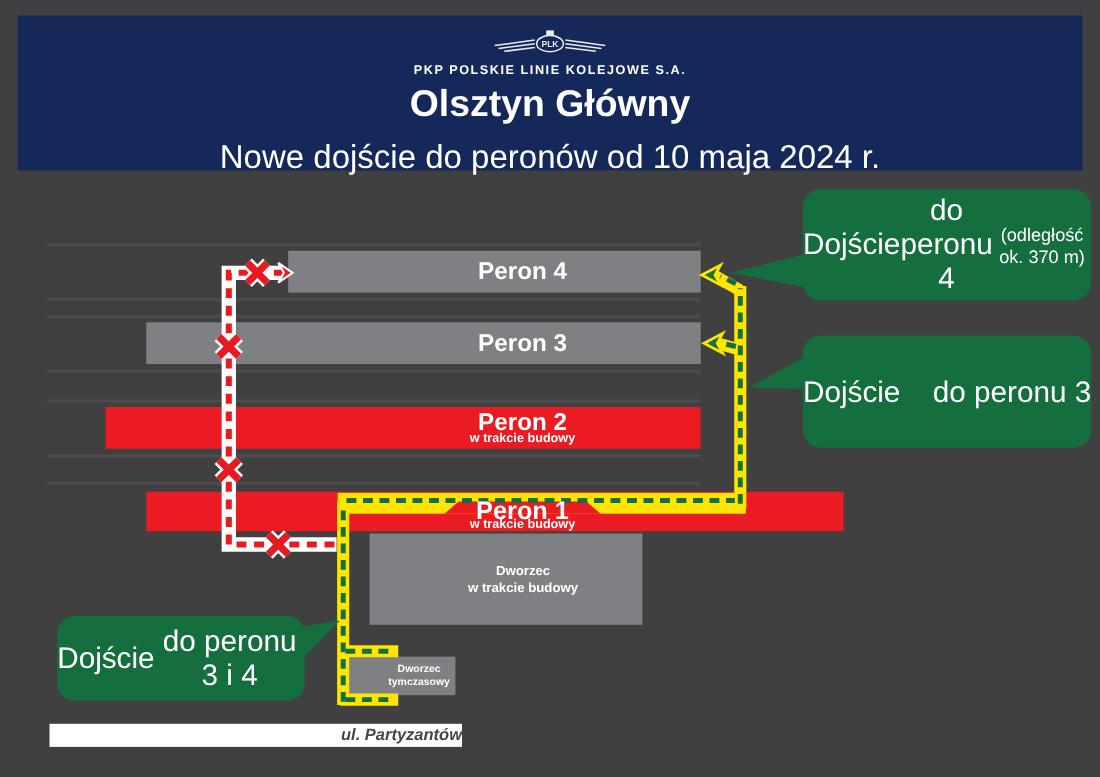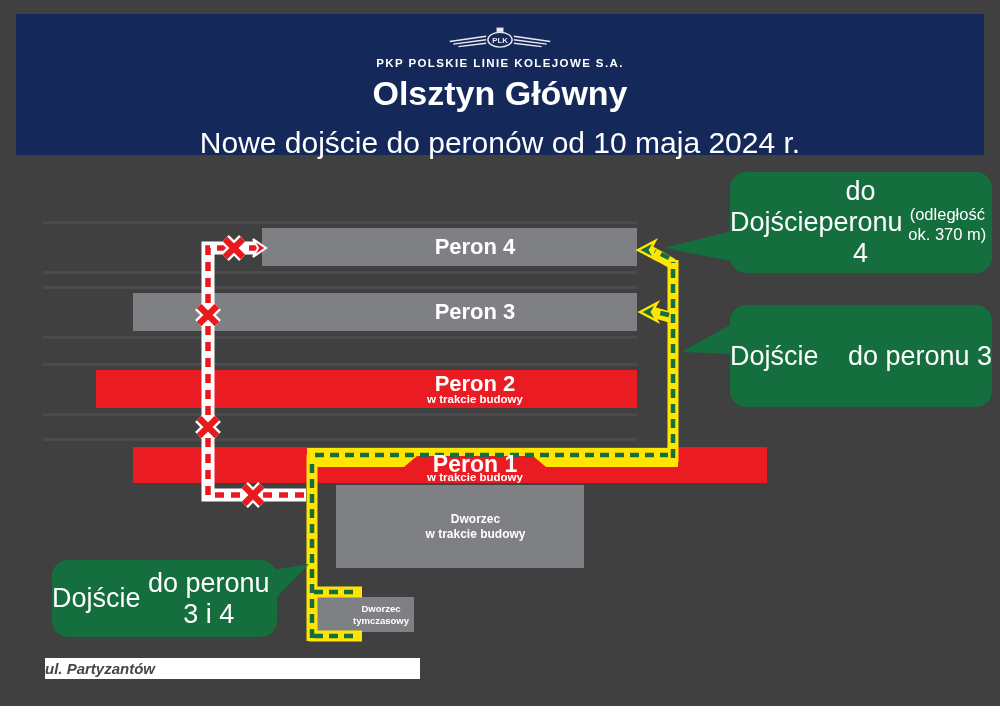--- a/index.html
+++ b/index.html
@@ -32,21 +32,21 @@
     position:absolute;left:475px;transform:translateX(-50%);
     color:#fff;font-weight:bold;font-size:11.5px;white-space:nowrap;z-index:7;
   }
   .bldg{
     position:absolute;background:#7e8083;color:#fff;font-weight:bold;
     display:flex;flex-direction:column;align-items:center;justify-content:center;
     text-align:center;z-index:2;padding-left:31px;
   }
   .street{
     position:absolute;left:45px;top:658px;width:375px;height:21px;background:#fff;
-    display:flex;align-items:center;justify-content:flex-start;
+    display:flex;align-items:center;justify-content:flex-end;
     color:#43464b;font-size:15px;font-weight:bold;font-style:italic;z-index:2;
   }
   
   .callout{
     position:absolute;background:#156e3d;color:#fff;border-radius:16px;
     display:flex;flex-direction:row;align-items:center;justify-content:space-between;
     text-align:center;z-index:6;
   }
   .callout .big{font-size:27px;line-height:31px;font-weight:400;}
   .callout .note{font-size:16.5px;line-height:20px;margin-top:3px;}

